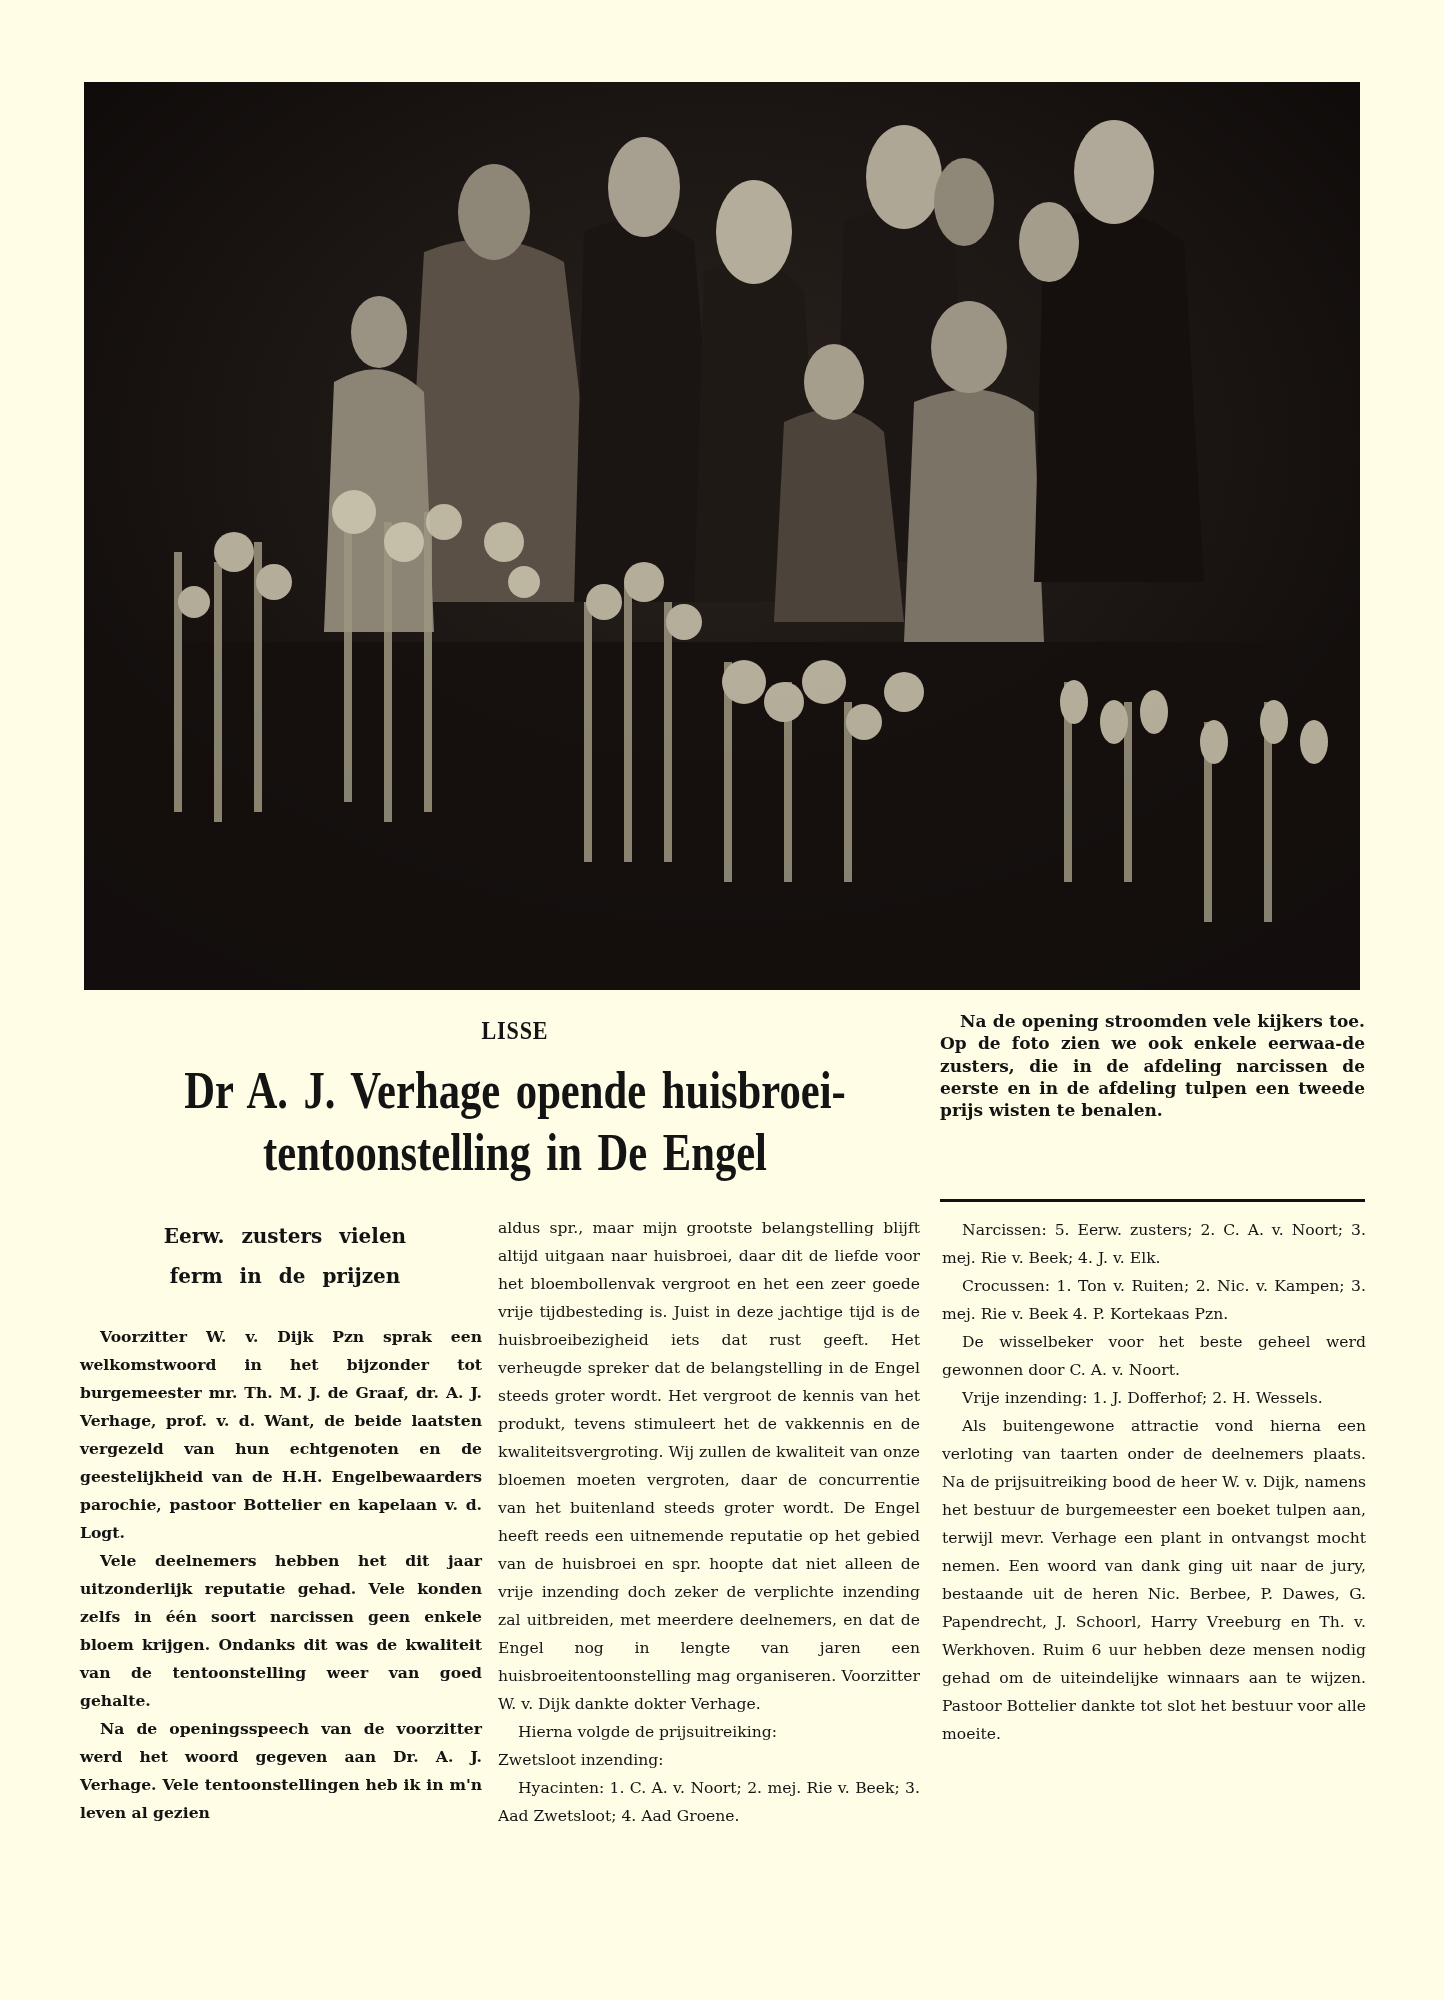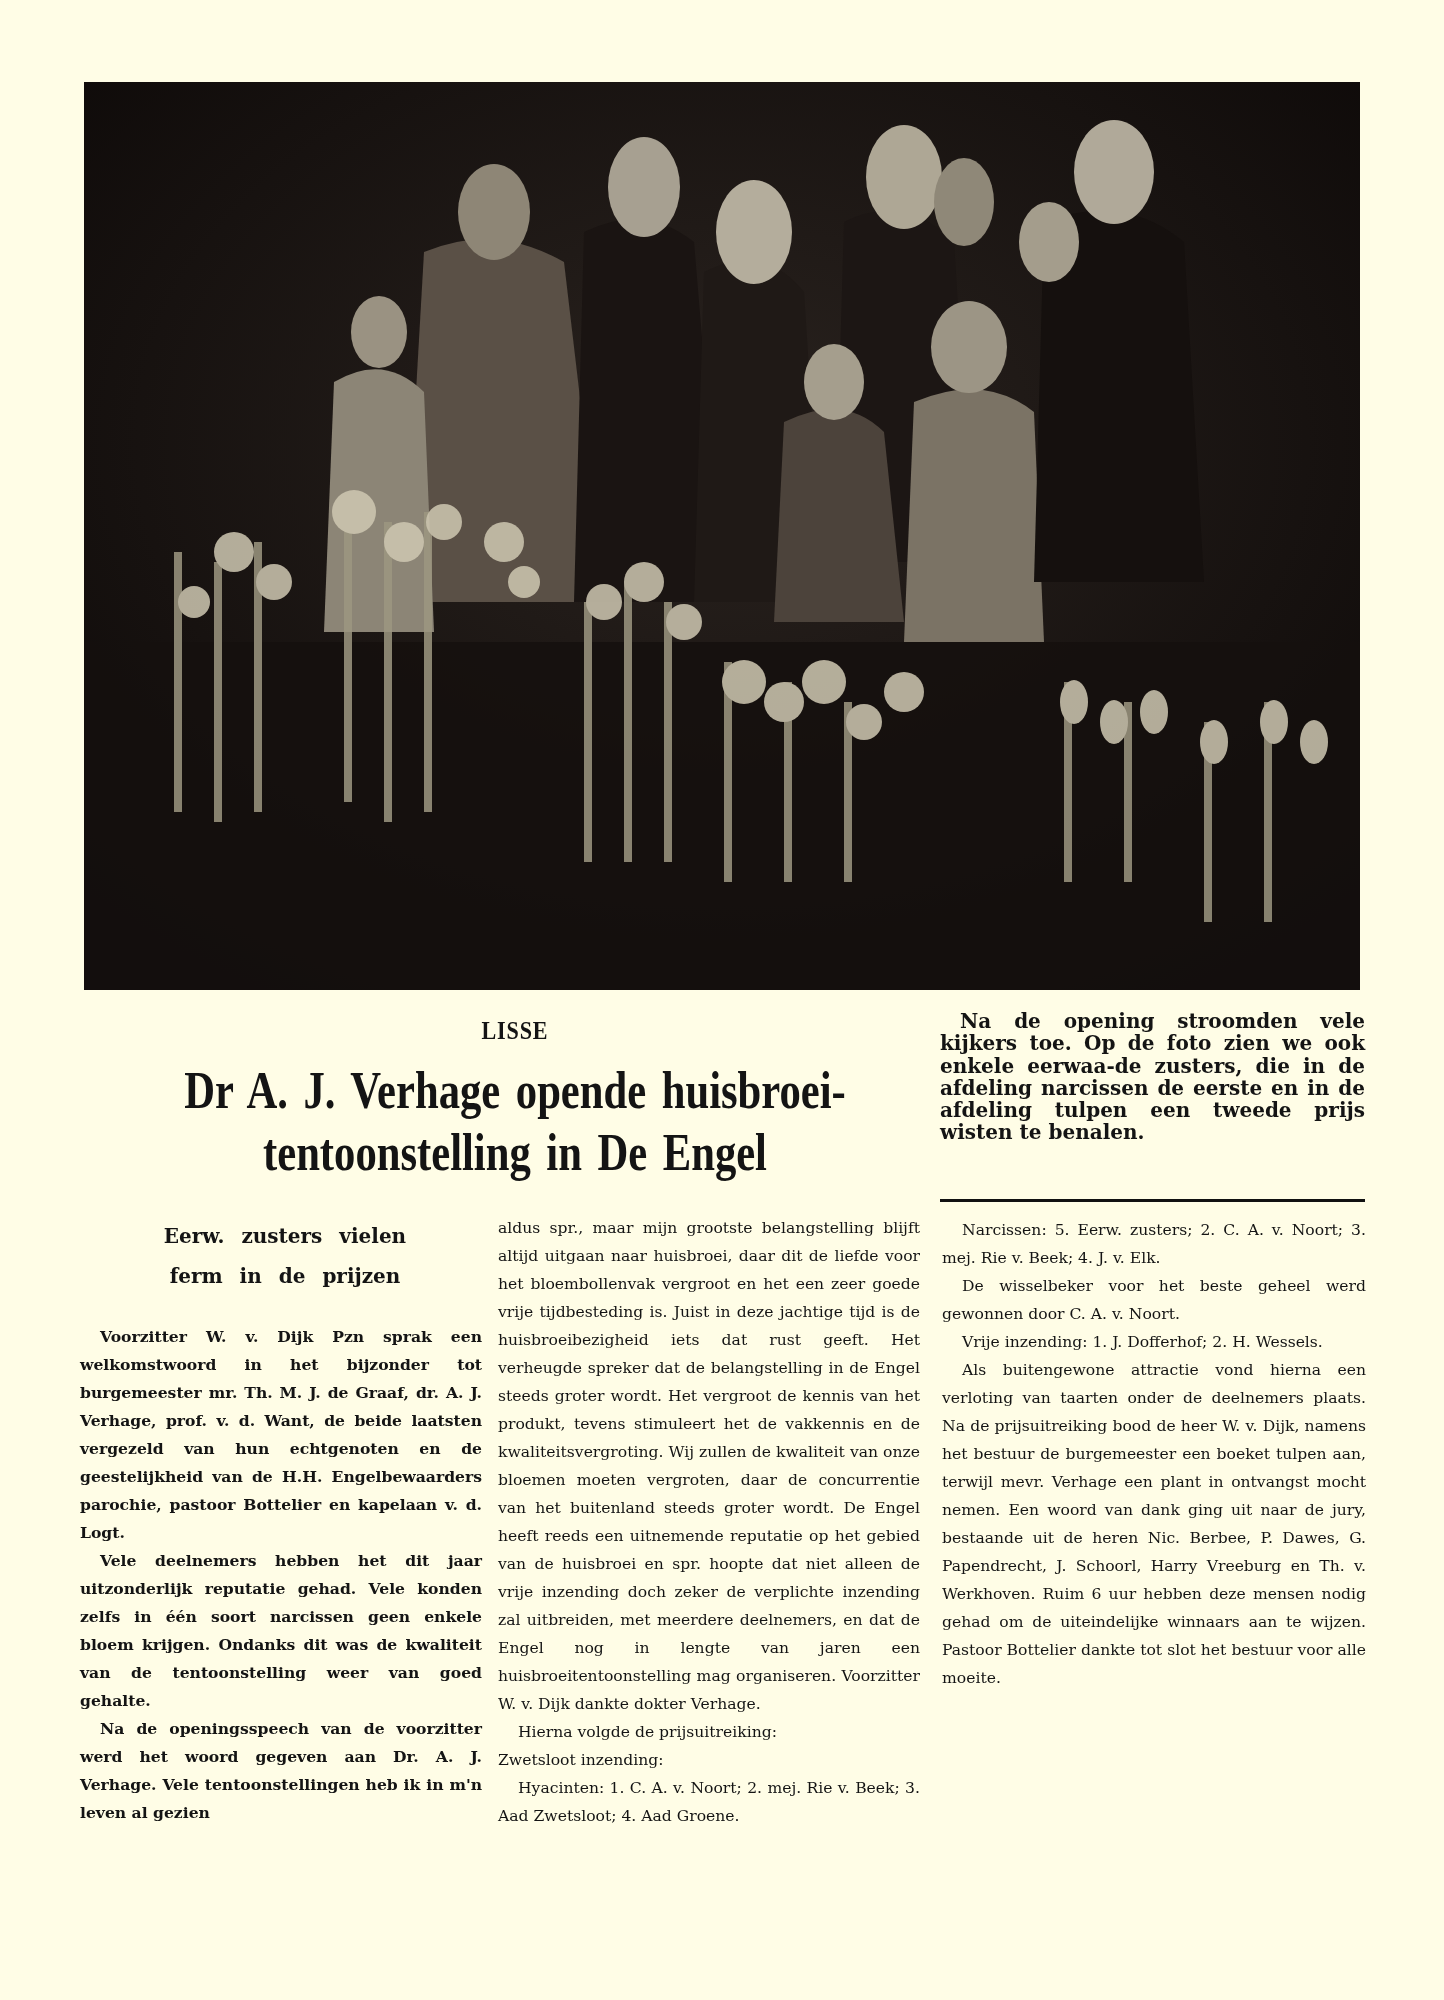--- a/index.html
+++ b/index.html
@@ -23,21 +23,21 @@
   }
   .headline {
     position: absolute; left: 80px; top: 1060px; width: 870px; text-align: center;
     font-family: "Liberation Serif", serif; font-weight: bold;
     font-size: 52px; line-height: 62px; transform: scaleX(0.82); transform-origin: center top;
     word-spacing: 6px;
   }
 
   .caption {
     position: absolute; left: 940px; top: 1010px; width: 425px;
-    font-family: "DejaVu Serif", serif; font-weight: bold; font-size: 20px;
+    font-family: "DejaVu Serif", serif; font-weight: bold; font-size: 17px;
     line-height: 22.3px; text-align: justify; text-indent: 20px;
   }
   .rule {
     position: absolute; left: 940px; top: 1199px; width: 425px; height: 3px;
     background: #111;
   }
 
   .subhead {
     position: absolute; left: 80px; top: 1216px; width: 410px; text-align: center;
     font-family: "DejaVu Serif", serif; font-weight: bold; font-size: 20px;
@@ -157,16 +157,17 @@
 
 <div class="col col-2">
   <p class="noindent">aldus spr., maar mijn grootste belangstelling blijft altijd uitgaan naar huisbroei, daar dit de liefde voor het bloembollenvak vergroot en het een zeer goede vrije tijdbesteding is. Juist in deze jachtige tijd is de huisbroeibezigheid iets dat rust geeft. Het verheugde spreker dat de belangstelling in de Engel steeds groter wordt. Het vergroot de kennis van het produkt, tevens stimuleert het de vakkennis en de kwaliteitsvergroting. Wij zullen de kwaliteit van onze bloemen moeten vergroten, daar de concurrentie van het buitenland steeds groter wordt. De Engel heeft reeds een uitnemende reputatie op het gebied van de huisbroei en spr. hoopte dat niet alleen de vrije inzending doch zeker de verplichte inzending zal uitbreiden, met meerdere deelnemers, en dat de Engel nog in lengte van jaren een huisbroeitentoonstelling mag organiseren. Voorzitter W. v. Dijk dankte dokter Verhage.</p>
   <p>Hierna volgde de prijsuitreiking:</p>
   <p class="noindent">Zwetsloot inzending:</p>
   <p>Hyacinten: 1. C. A. v. Noort; 2. mej. Rie v. Beek; 3. Aad Zwetsloot; 4. Aad Groene.</p>
 </div>
 
 <div class="col col-3">
   <p>Narcissen: 5. Eerw. zusters; 2. C. A. v. Noort; 3. mej. Rie v. Beek; 4. J. v. Elk.</p>
+  <p>Crocussen: 1. Ton v. Ruiten; 2. Nic. v. Kampen; 3. mej. Rie v. Beek 4. P. Kortekaas Pzn.</p>
   <p>De wisselbeker voor het beste geheel werd gewonnen door C. A. v. Noort.</p>
   <p>Vrije inzending: 1. J. Dofferhof; 2. H. Wessels.</p>
   <p>Als buitengewone attractie vond hierna een verloting van taarten onder de deelnemers plaats. Na de prijsuitreiking bood de heer W. v. Dijk, namens het bestuur de burgemeester een boeket tulpen aan, terwijl mevr. Verhage een plant in ontvangst mocht nemen. Een woord van dank ging uit naar de jury, bestaande uit de heren Nic. Berbee, P. Dawes, G. Papendrecht, J. Schoorl, Harry Vreeburg en Th. v. Werkhoven. Ruim 6 uur hebben deze mensen nodig gehad om de uiteindelijke winnaars aan te wijzen. Pastoor Bottelier dankte tot slot het bestuur voor alle moeite.</p>
 </div>
 
 </body></html>

